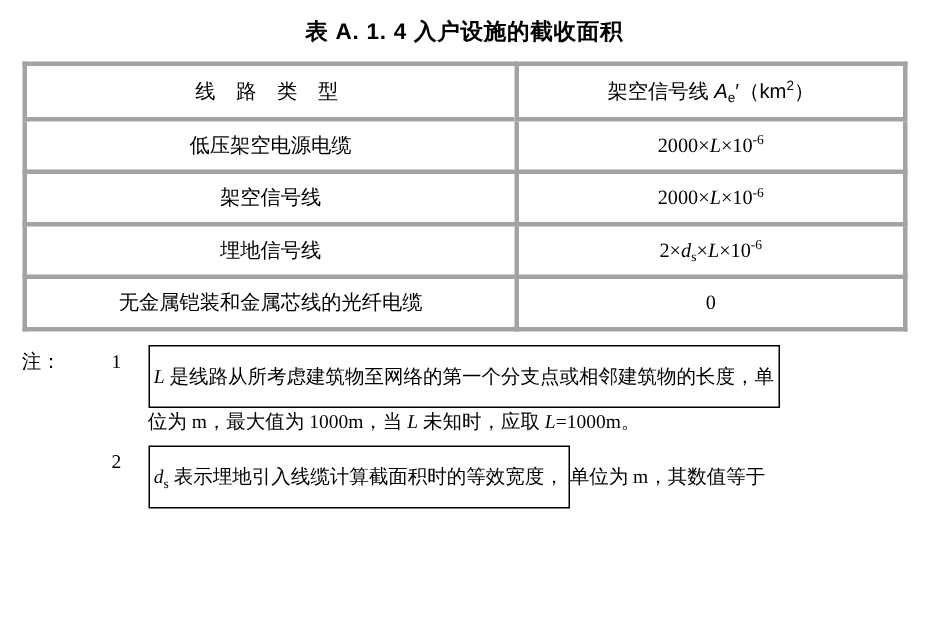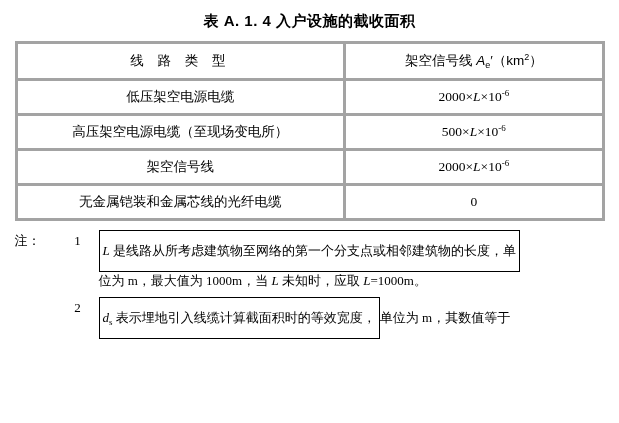--- a/index.html
+++ b/index.html
@@ -112,36 +112,36 @@
         </td>
       </tr>
 
       <tr>
         <td class="col-left">低压架空电源电缆</td>
         <td class="col-right">
           <span>2000×</span><span class="ital">L</span><span>×10</span><sup>-6</sup>
         </td>
       </tr>
 
-      <tr>
-        <td class="col-left">高压架空电源电缆（至现场变电所）</td>
-        <td class="col-right">
-          <span>500×</span><span class="ital">L</span><span>×10</span><sup>-6</sup>
-        </td>
-      </tr>
 
 
 
       <tr>
         <td class="col-left">架空信号线</td>
         <td class="col-right">
           <span>2000×</span><span class="ital">L</span><span>×10</span><sup>-6</sup>
         </td>
       </tr>
 
+      <tr>
+        <td class="col-left">埋地信号线</td>
+        <td class="col-right">
+          <span>2×</span><span class="ital">d</span><sub>s</sub><span>×</span><span class="ital">L</span><span>×10</span><sup>-6</sup>
+        </td>
+      </tr>
 
       <tr>
         <td class="col-left">无金属铠装和金属芯线的光纤电缆</td>
         <td class="col-right">0</td>
       </tr>
     </tbody>
   </table>
 
   <div class="notes">
 

